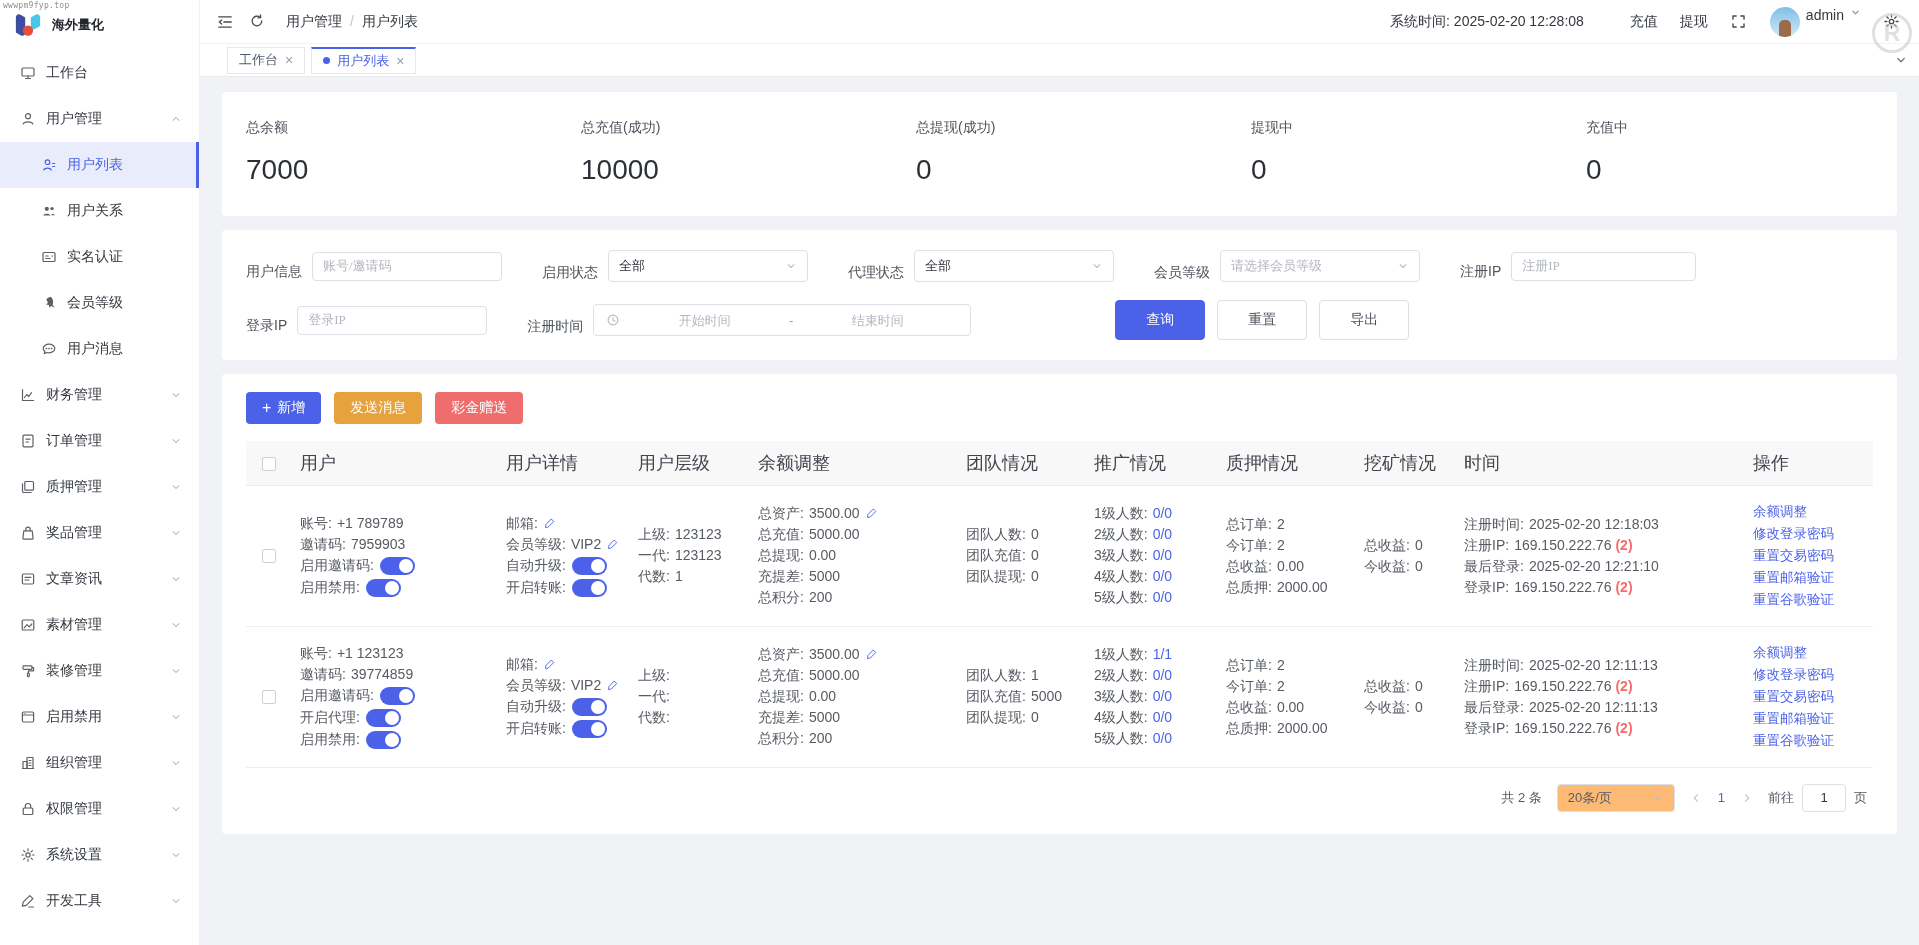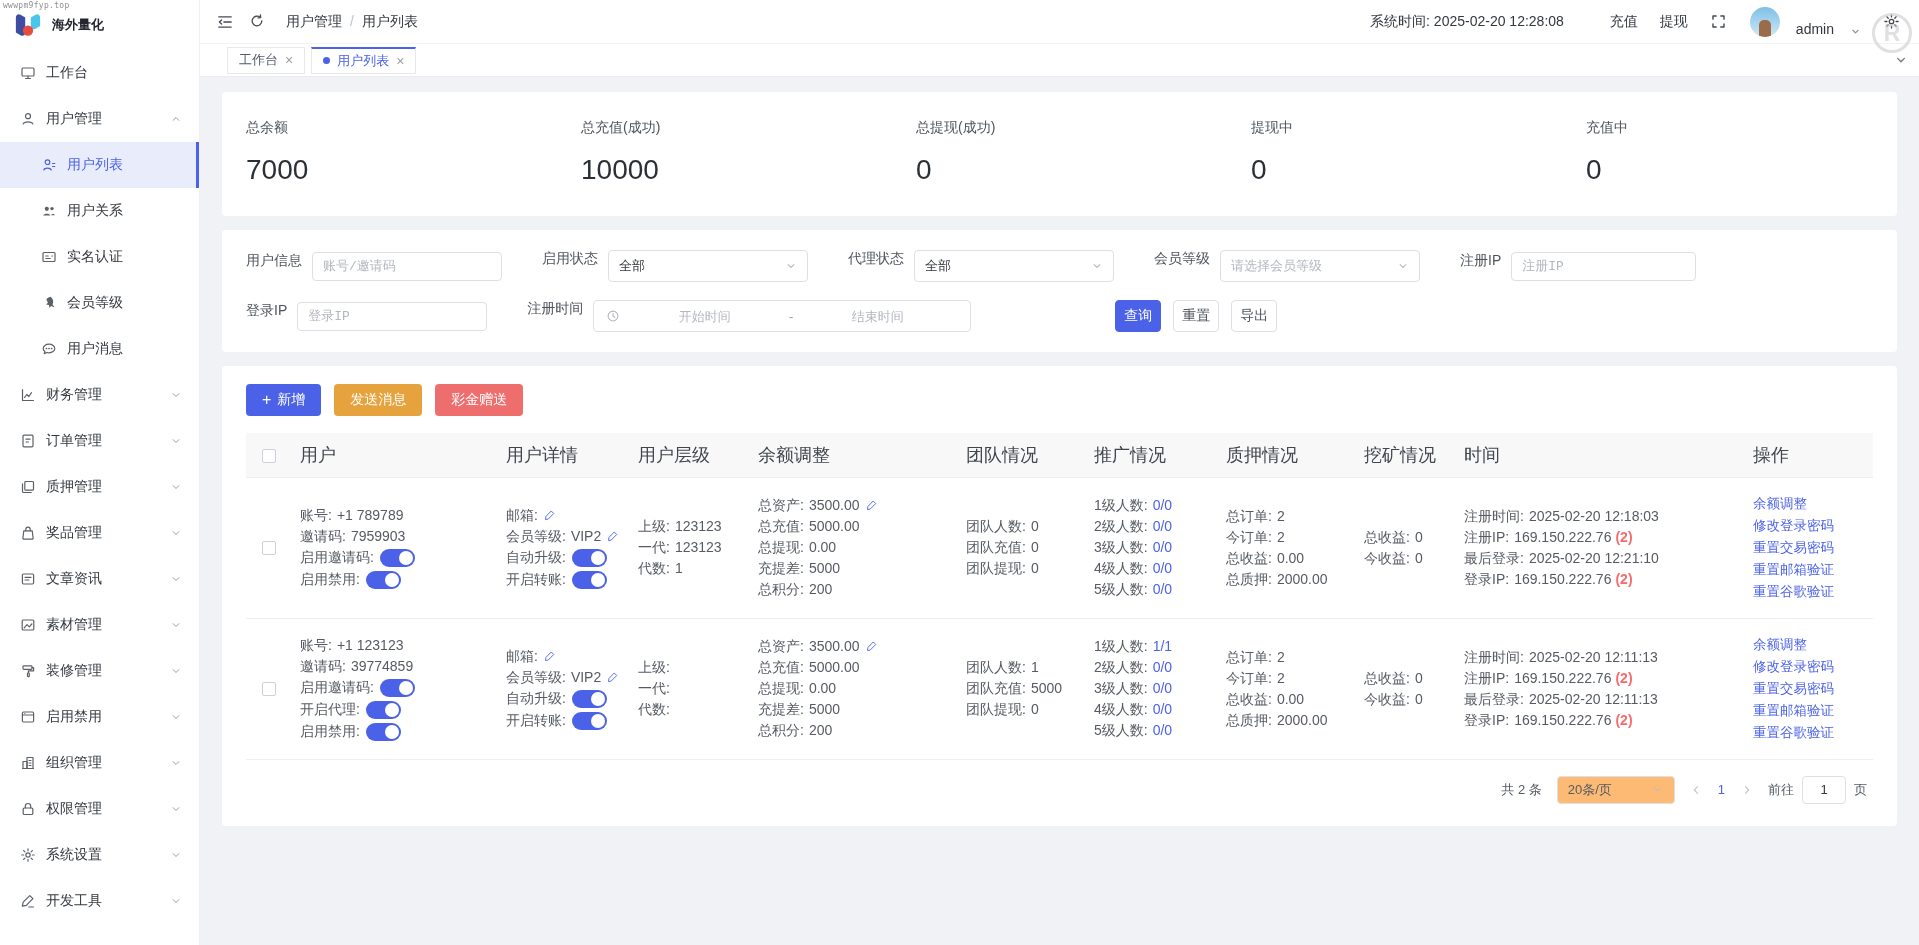--- a/index.html
+++ b/index.html
@@ -30,21 +30,21 @@
 
 
 .main{flex:1;display:flex;flex-direction:column;min-width:0}
 .topbar{height:44px;background:#fff;display:flex;align-items:center;padding:0 18px 0 16px;gap:15px;border-bottom:1px solid #f2f3f5}
 .hic{width:18px;height:18px;color:#45494f;display:inline-flex;cursor:pointer;flex:none}
 .crumb{font-size:14px;color:var(--text);display:flex;gap:8px;margin-left:4px;white-space:nowrap}
 .crumb .sep{color:#c0c4cc}
 .hright{margin-left:auto;display:flex;align-items:center;gap:22px}
 .systime{font-size:14px;color:var(--text);margin-right:24px;white-space:nowrap}
 .hlink{font-size:14px;color:var(--text);cursor:pointer;text-decoration:none;white-space:nowrap}
-.userbox{display:flex;align-items:flex-end;gap:16px}
+.userbox{display:flex;align-items:flex-start;gap:6px}
 .avatar{width:30px;height:30px;border-radius:50%;position:relative;overflow:hidden;background:linear-gradient(180deg,#7fc0e6 0%,#cfe8f4 100%);display:inline-block}
 .avatar::after{content:"";position:absolute;left:9px;bottom:0;width:12px;height:17px;background:#9b6b4a;border-radius:5px 5px 0 0}
 .uname{font-size:14px;color:var(--text)}
 .chev-sm{width:11px;height:11px;color:#8a9099;display:inline-flex}
 
 
 .tabbar{height:33px;background:#fff;display:flex;align-items:center;padding:0 34px 0 27px;position:relative;border-bottom:1px solid #e9ebee}
 .tab{height:27px;display:inline-flex;align-items:center;gap:7px;padding:0 11px;border:1px solid #e6e8ec;font-size:13px;color:#515a6e;background:#fff;margin-right:6px;cursor:pointer}
 .tab.active{color:var(--primary);border-top:2px solid var(--primary)}
 .tab .dot{width:7px;height:7px;border-radius:50%;background:var(--primary)}
@@ -55,35 +55,35 @@
 .content{flex:1;padding:15px 22px;overflow:hidden}
 .card{background:#fff;border-radius:4px}
 .stats{display:flex;padding:27px 0 30px}
 .stat{flex:1;padding-left:24px}
 .slabel{font-size:14px;color:#4e545c}
 .svalue{font-size:28px;color:#2b3036;margin-top:17px}
 
 .filters{margin-top:14px;padding:20px 24px}
 .frow{display:flex;align-items:center}
 .frow + .frow{margin-top:18px}
-.fgroup{display:flex;align-items:flex-start;margin-right:40px}
+.fgroup{display:flex;align-items:flex-end;margin-right:40px}
 .flabel{font-size:14px;color:#4e545c;margin-right:10px;white-space:nowrap}
-.fi{height:29px;border:1px solid var(--border);border-radius:4px;padding:0 10px;font-size:13px;color:var(--text);outline:none;background:#fff;font-family:Liberation Mono, monospace}
+.fi{height:29px;border:1px solid var(--border);border-radius:4px;padding:0 10px;font-size:13px;color:var(--text);outline:none;background:#fff;font-family:Liberation Serif, serif}
 .fi::placeholder{color:#b3b7bf}
 .w185{width:185px}.w190{width:190px}.w200{width:200px}
 .fsel{height:32px;border:1px solid var(--border);border-radius:4px;display:flex;align-items:center;justify-content:space-between;padding:0 10px;font-size:13px;color:var(--text);background:#fff;cursor:pointer}
 .fsel.ph .selv{color:#b3b7bf}
 .sc{width:12px;height:12px;color:#b9bec7;display:inline-flex;flex:none}
 .fdate{height:32px;width:378px;border:1px solid var(--border);border-radius:4px;display:flex;align-items:center;padding:0 12px;gap:4px;background:#fff}
 .fdate .ci{width:14px;height:14px;color:#b3b7bf;display:inline-flex;flex:none}
 .fdate input{border:none;outline:none;flex:1;min-width:0;text-align:center;font-size:13px;color:var(--text);background:transparent;font-family:inherit}
 .fdate input::placeholder{color:#b3b7bf}
 .fdate .dsep{color:#9aa0a8;font-size:13px}
 .btns{margin-left:104px;display:flex;gap:12px}
-.btn{height:32px;padding:0 8px;border-radius:4px;font-size:14px;display:inline-flex;align-items:center;cursor:pointer;border:1px solid var(--border);background:#fff;color:#4e545c;font-family:inherit}
+.btn{height:40px;padding:0 30px;border-radius:4px;font-size:14px;display:inline-flex;align-items:center;cursor:pointer;border:1px solid var(--border);background:#fff;color:#4e545c;font-family:inherit}
 .btn.primary{background:var(--primary);border-color:var(--primary);color:#fff}
 
 .tablecard{margin-top:14px;padding:18px 24px 10px}
 .toolbar{display:flex;gap:13px}
 .tbtn{height:32px;padding:0 16px;border:none;border-radius:4px;font-size:14px;color:#fff;display:inline-flex;align-items:center;gap:6px;cursor:pointer;font-family:inherit}
 .tbtn.add{background:var(--primary)}
 .tbtn.msg{background:var(--warning)}
 .tbtn.bonus{background:var(--danger)}
 .tbtn .pl{font-size:16px;line-height:1;font-weight:normal}
 

